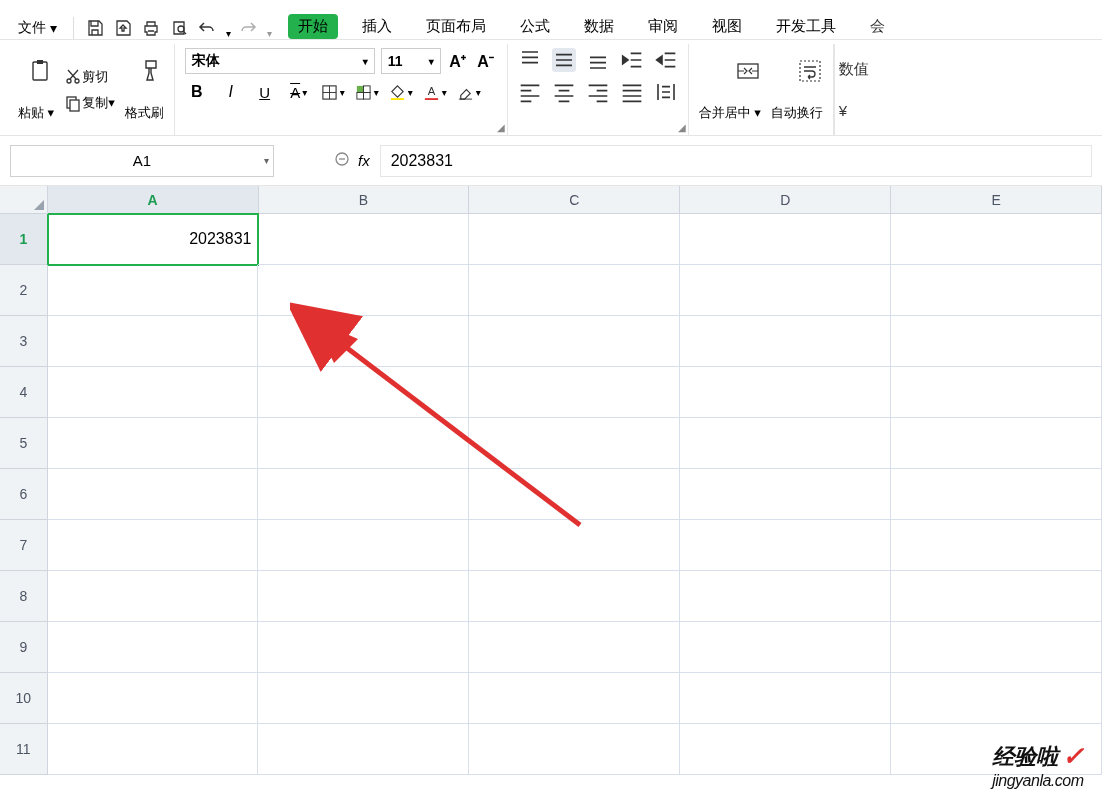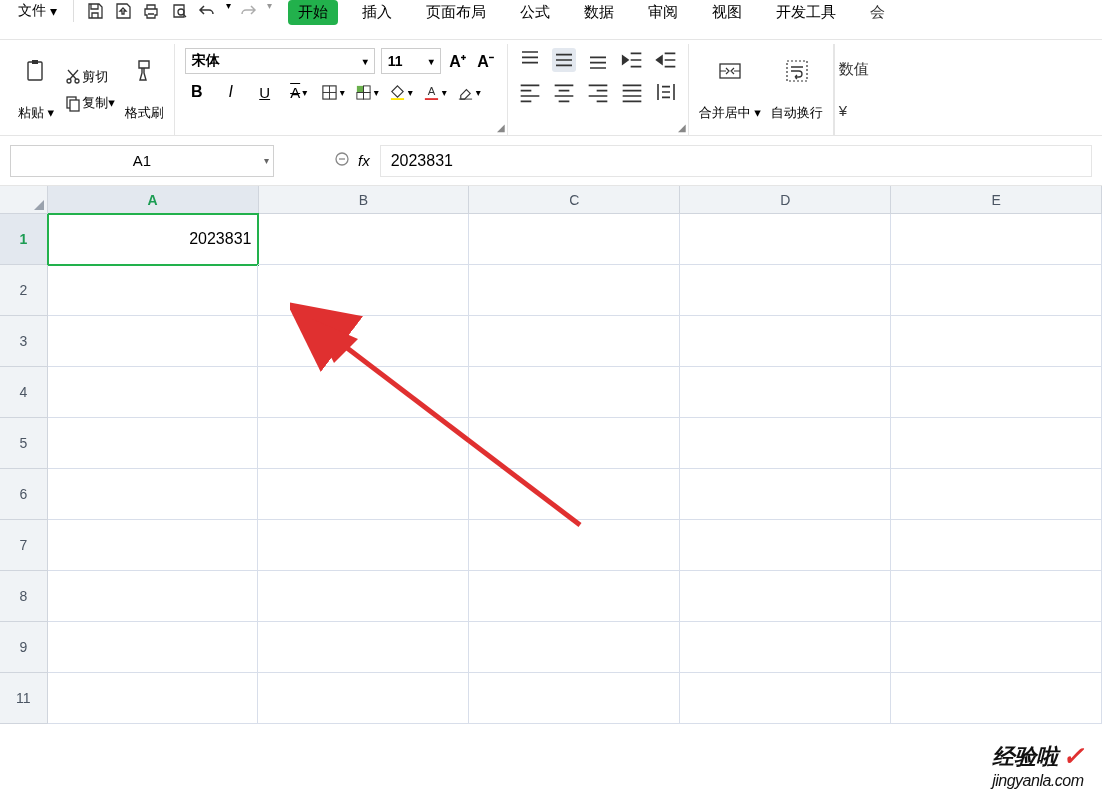--- a/index.html
+++ b/index.html
@@ -1,33 +1,33 @@
 <!DOCTYPE html>
 <html><head>
 <meta charset="utf-8">
 <style>
 * { box-sizing: border-box; margin: 0; padding: 0; font-family: "Microsoft YaHei", Arial, sans-serif; }
 body { width: 1102px; height: 802px; background: #fff; overflow: hidden; position: relative; }
 
 
-.menubar { height: 40px; display: flex; align-items: flex-start; border-bottom: 1px solid #e5e5e5; padding: 0 8px; gap: 6px; }
+.menubar { height: 40px; display: flex; align-items: flex-end; border-bottom: 1px solid #e5e5e5; padding: 0 8px; gap: 6px; }
 .menu-file { display: flex; align-items: center; gap: 4px; padding: 2px 6px; font-size: 14px; }
 .menu-divider { width: 1px; height: 22px; background: #ddd; margin: 0 4px; }
 .toolbar-icon { width: 22px; height: 22px; display: flex; align-items: center; justify-content: center; }
 .toolbar-icon svg { width: 18px; height: 18px; }
 .tabs { display: flex; gap: 14px; margin-left: 10px; font-size: 15px; }
 .tab { padding: 3px 10px; border-radius: 4px; cursor: pointer; }
 .tab.active { background: #22b14c; color: #000000; }
 .tab-clipped { color: #333; }
 
 
 .ribbon { height: 96px; display: flex; align-items: stretch; border-bottom: 1px solid #e5e5e5; padding: 4px 8px 0 8px; position: relative; }
 .group { display: flex; align-items: center; border-right: 1px solid #e5e5e5; padding: 4px 10px; gap: 10px; position: relative; }
 .group:last-child { border-right: none; }
-.big-btn { display: flex; flex-direction: column; align-items: center; gap: 20px; font-size: 13px; }
+.big-btn { display: flex; flex-direction: column; align-items: flex-end; gap: 20px; font-size: 13px; }
 .big-btn svg { width: 26px; height: 26px; }
 .mini-stack { display: flex; flex-direction: column; gap: 8px; }
 .mini-item { display: flex; align-items: center; font-size: 13px; }
 .mini-item svg { width: 18px; height: 18px; }
 .dd { font-size: 10px; margin-left: 2px; }
 
 .font-group { flex-direction: column; align-items: stretch; gap: 6px; }
 .font-row1 { display: flex; gap: 6px; align-items: center; font-weight: bold; }
 .font-name-sel { width: 190px; height: 26px; border: 1px solid #ccc; font-size: 14px; padding: 0 6px; display: flex; align-items: center; justify-content: space-between; }
 .font-size-sel { width: 60px; height: 26px; border: 1px solid #ccc; font-size: 14px; padding: 0 6px; display: flex; align-items: center; justify-content: space-between; }
@@ -409,20 +409,28 @@
       </div>
     <div class="row">
         <div class="row-header">9</div>
         <div class="cell"></div>
         <div class="cell"></div>
         <div class="cell"></div>
         <div class="cell"></div>
         <div class="cell"></div>
       </div>
     <div class="row">
+        <div class="row-header">10</div>
+        <div class="cell"></div>
+        <div class="cell"></div>
+        <div class="cell"></div>
+        <div class="cell"></div>
+        <div class="cell"></div>
+      </div>
+    <div class="row">
         <div class="row-header">11</div>
         <div class="cell"></div>
         <div class="cell"></div>
         <div class="cell"></div>
         <div class="cell"></div>
         <div class="cell"></div>
       </div>
   </div>
 </div>
 

